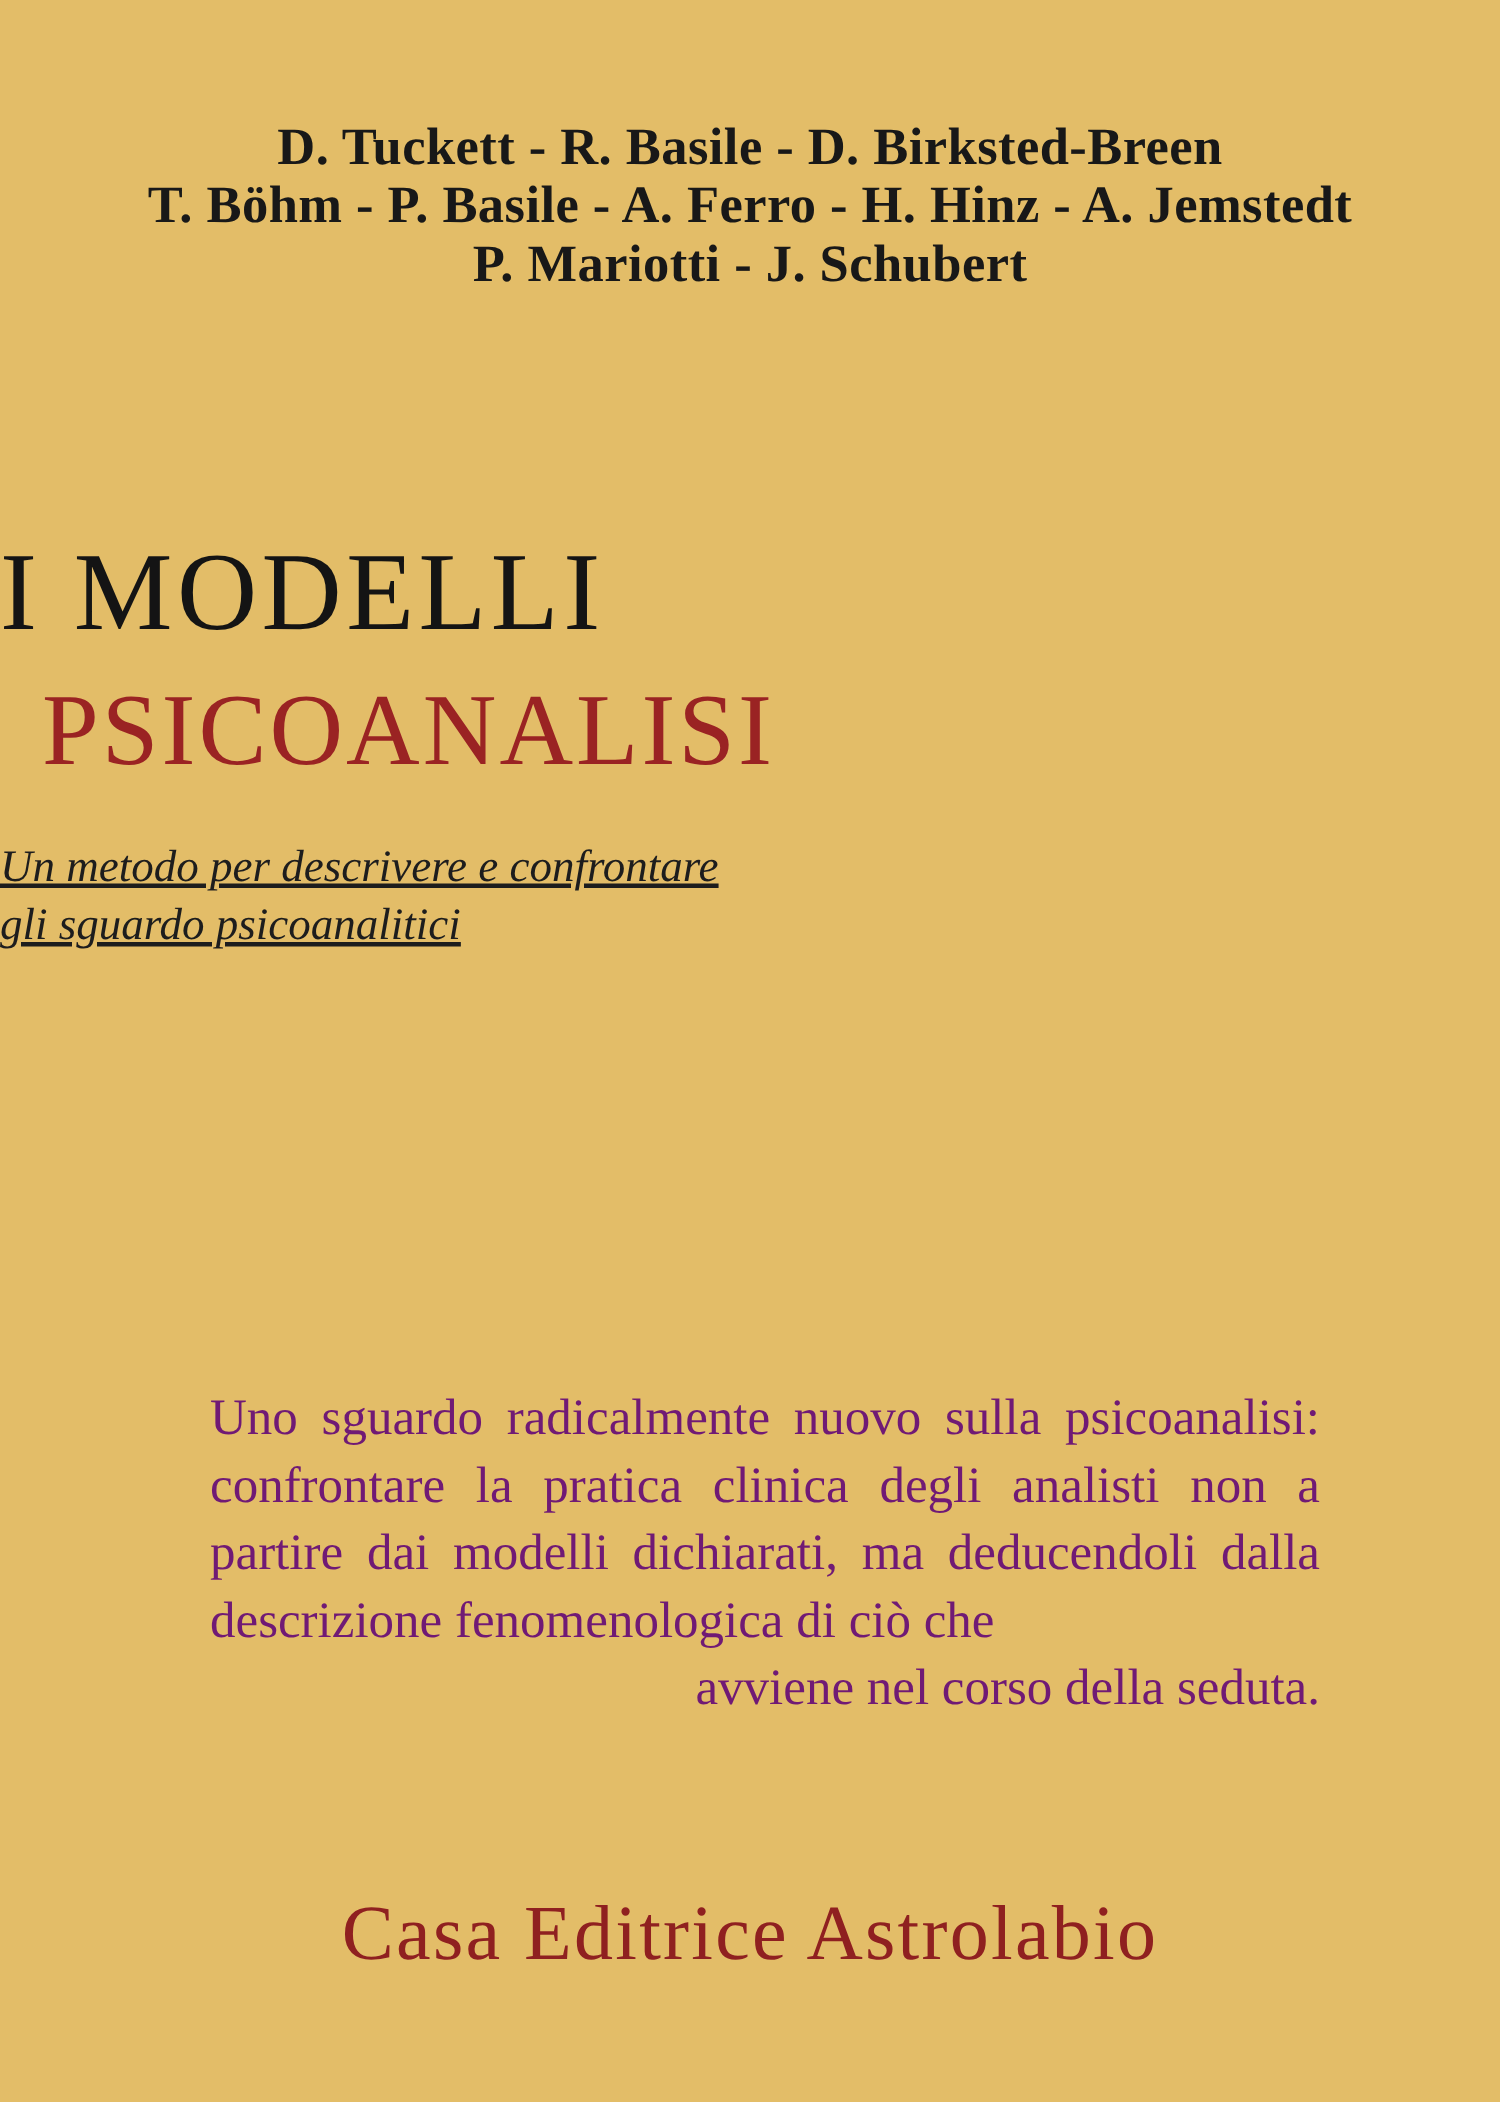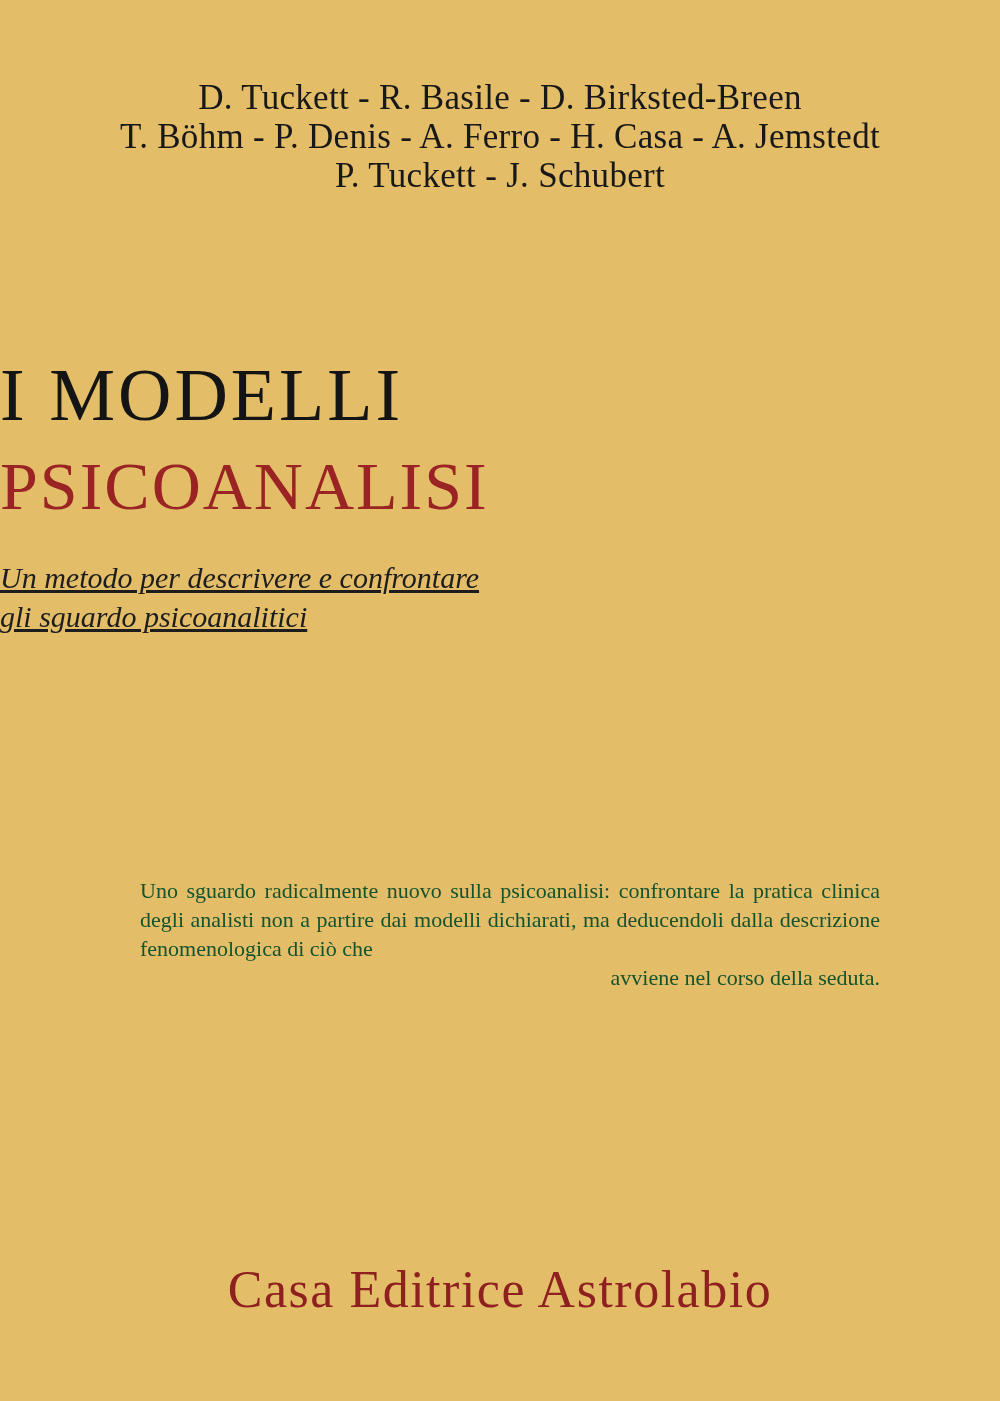--- a/index.html
+++ b/index.html
@@ -31,20 +31,21 @@
     width: 1000px;
     text-align: center;
     font-size: 35px;
     line-height: 1.12;
     letter-spacing: 0.3px;
     color: #181818;
   }
   .authors .line {
     display: block;
     white-space: nowrap;
+    font-weight: bold;
   }
 
   
   .title-block {
     position: absolute;
     top: 358px;
     left: 0;
     width: 1000px;
     text-align: left;
   }
@@ -63,43 +64,44 @@
     margin-top: 20px;
     line-height: 1;
   }
   .title-second {
     font-size: 68px;
     letter-spacing: 2px;
     color: #9a2323;
     line-height: 1;
     margin-top: 20px;
     font-weight: normal;
+    padding-left: 28px;
   }
   .subtitle {
     margin-top: 38px;
     font-size: 30px;
     font-style: italic;
     line-height: 1.3;
     color: #1d1d1d;
     text-decoration: underline;
   }
   .subtitle .line {
     display: block;
   }
 
   
   .blurb {
     position: absolute;
-    top: 876px;
+    top: 924px;
     left: 140px;
     width: 740px;
-    font-size: 22px;
+    font-size: 34px;
     line-height: 1.32;
     text-align: justify;
-    color: #14532d;
+    color: #701a75;
   }
   .blurb .last {
     text-align: right;
     display: block;
   }
 
   
   .publisher {
     position: absolute;
     bottom: 82px;
@@ -111,22 +113,22 @@
     color: #8f2020;
   }
 </style>
 </head>
 <body>
 
 <div class="cover">
 
   <div class="authors">
     <span class="line">D. Tuckett - R. Basile - D. Birksted-Breen</span>
-    <span class="line">T. Böhm - P. Denis - A. Ferro - H. Casa - A. Jemstedt</span>
-    <span class="line">P. Tuckett - J. Schubert</span>
+    <span class="line">T. Böhm - P. Basile - A. Ferro - H. Hinz - A. Jemstedt</span>
+    <span class="line">P. Mariotti - J. Schubert</span>
   </div>
 
   <div class="title-block">
     <div class="title-main">I MODELLI</div>
     <div class="title-second">PSICOANALISI</div>
     <div class="subtitle">
       <span class="line">Un metodo per descrivere e confrontare</span>
       <span class="line">gli sguardo psicoanalitici</span>
     </div>
   </div>

